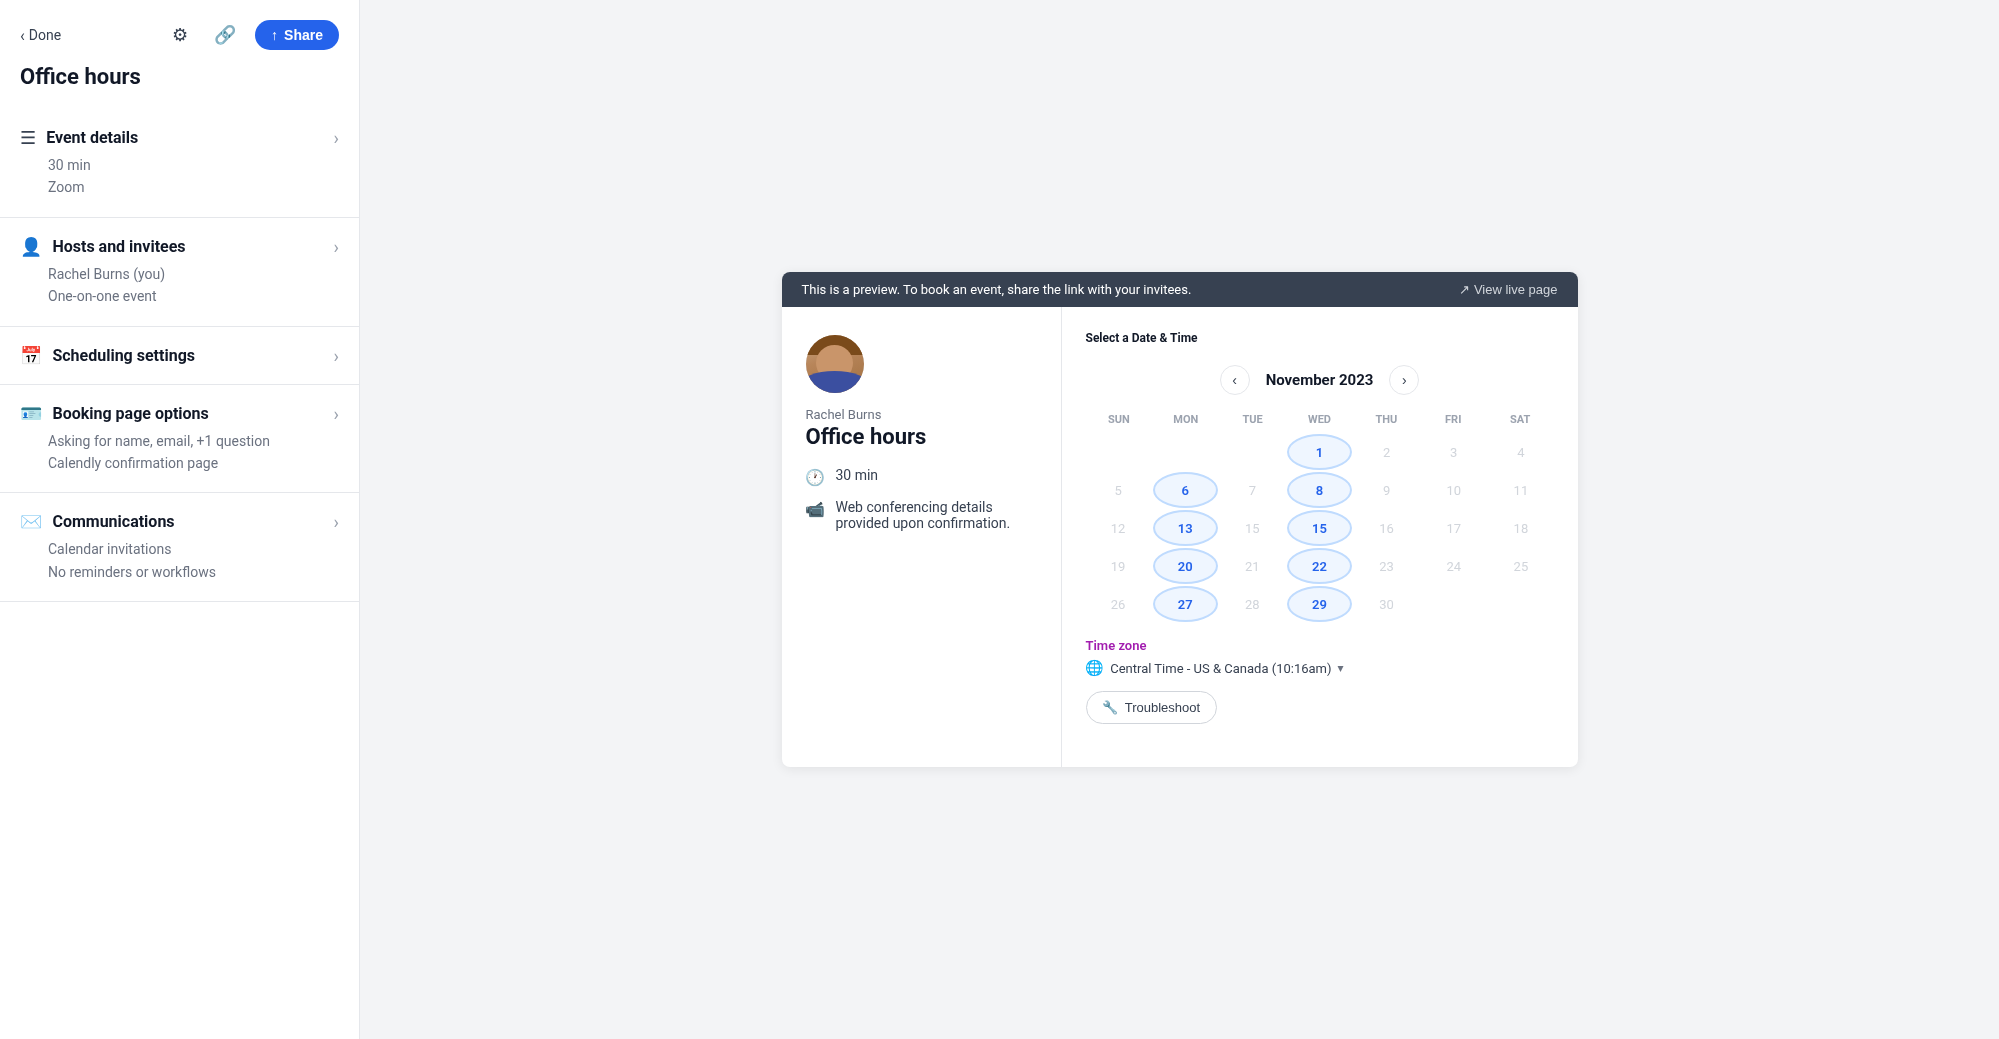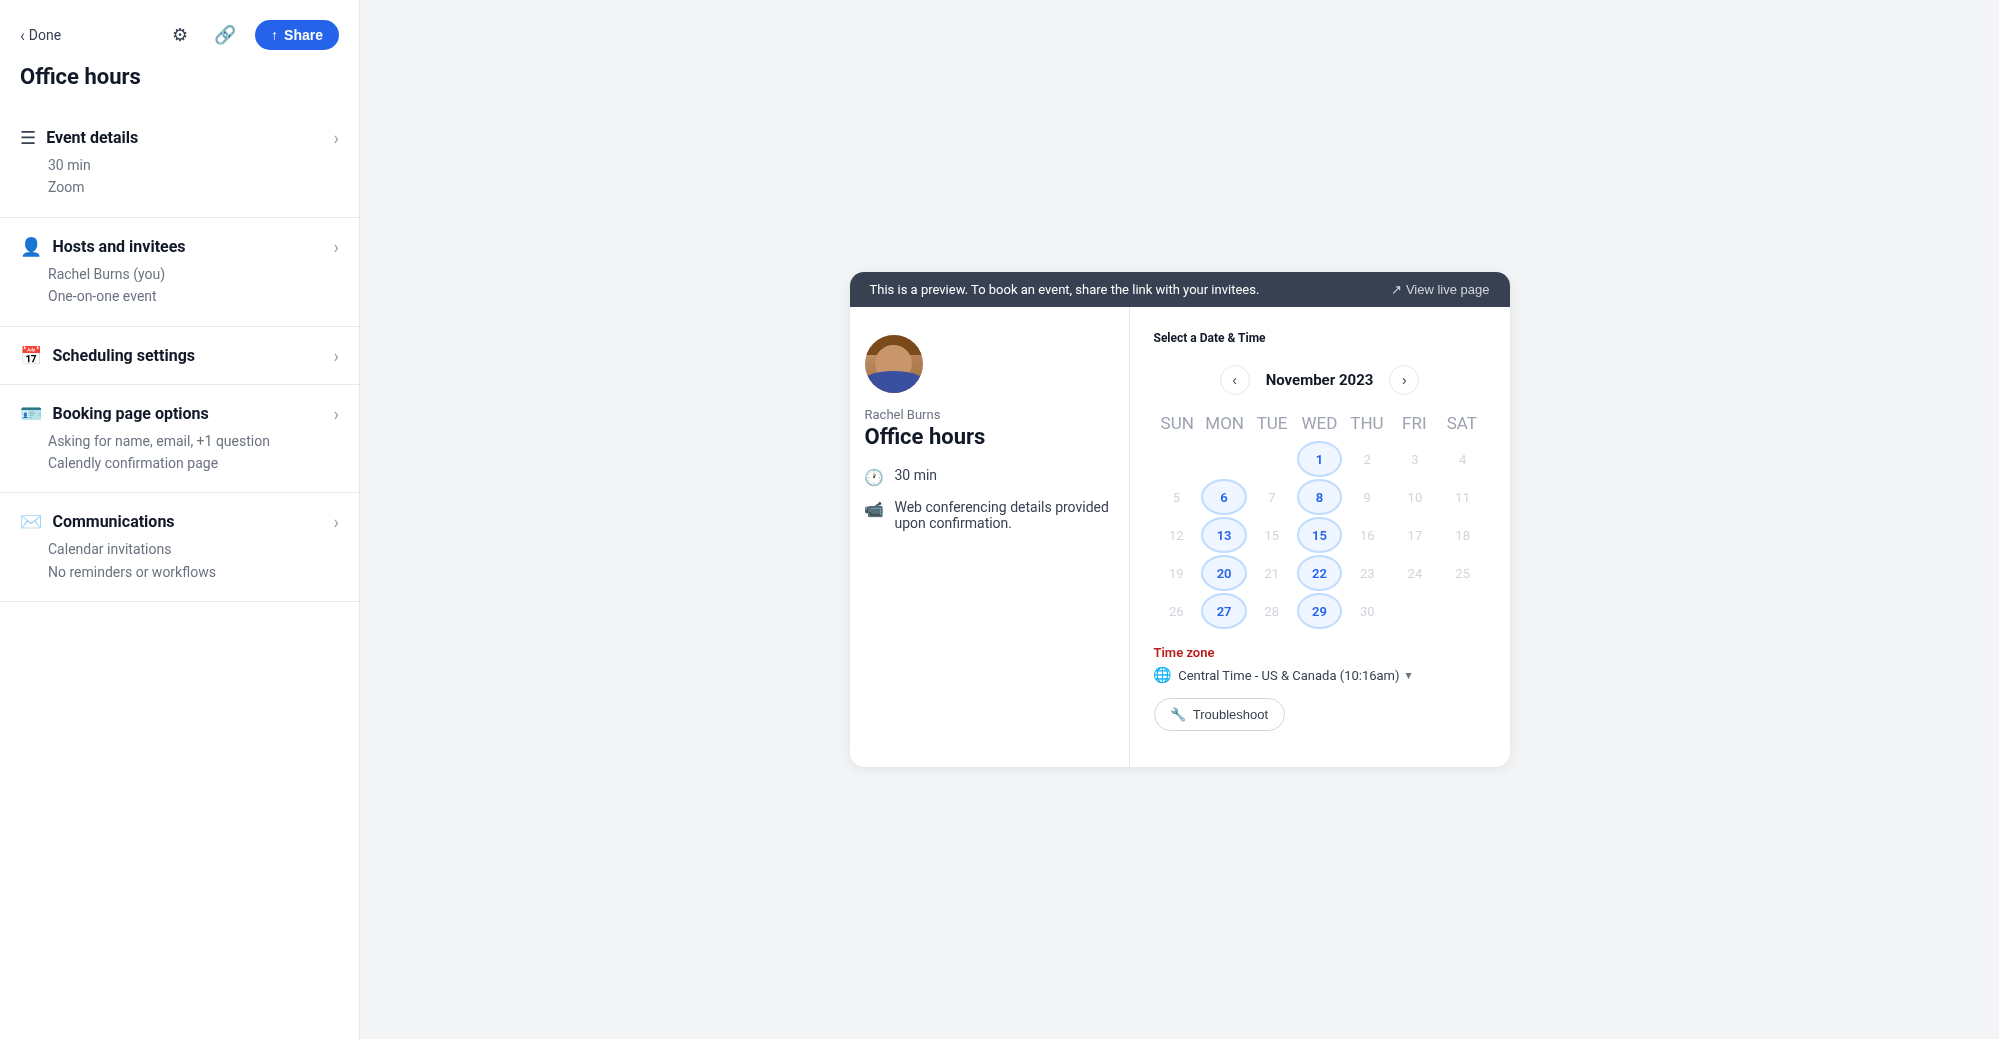--- a/index.html
+++ b/index.html
@@ -136,23 +136,23 @@
       flex: 1;
       display: flex;
       align-items: center;
       justify-content: center;
       background: #f3f4f6;
       overflow: auto;
     }
 
     
     .preview-container {
-      width: 660px;
+      width: 796px;
       background: #fff;
-      border-radius: 14px;
+      border-radius: 8px;
       box-shadow: 0 2px 12px rgba(0,0,0,0.08);
       overflow: hidden;
     }
 
     .preview-banner {
       background: #374151;
       color: #fff;
       font-size: 13px;
       padding: 10px 20px;
       display: flex;
@@ -173,21 +173,21 @@
 
     .preview-body {
       display: flex;
       min-height: 460px;
     }
 
     
     .preview-left {
       width: 280px;
       min-width: 280px;
-      padding: 28px 15px;
+      padding: 28px 24px;
       border-right: 1px solid #e5e7eb;
     }
 
     .avatar-img {
       width: 58px;
       height: 58px;
       border-radius: 50%;
       overflow: hidden;
       margin-bottom: 14px;
       background: #d1d5db;
@@ -313,22 +313,22 @@
     }
 
     .cal-day-headers {
       display: grid;
       grid-template-columns: repeat(7, 1fr);
       text-align: center;
       margin-bottom: 4px;
     }
 
     .cal-day-header {
-      font-size: 17px;
-      font-weight: 400;
+      font-size: 11px;
+      font-weight: 700;
       color: #9ca3af;
       padding: 4px 0;
     }
 
     .cal-weeks {
       display: flex;
       flex-direction: column;
       gap: 2px;
     }
 
@@ -365,21 +365,21 @@
     }
 
     
     .timezone-section {
       margin-top: 16px;
     }
 
     .timezone-label {
       font-size: 13px;
       font-weight: 600;
-      color: #b91c1c;
+      color: #a21caf;
       margin-bottom: 6px;
     }
 
     .timezone-row {
       display: flex;
       align-items: center;
       gap: 6px;
       font-size: 13px;
       color: #374151;
       cursor: pointer;

